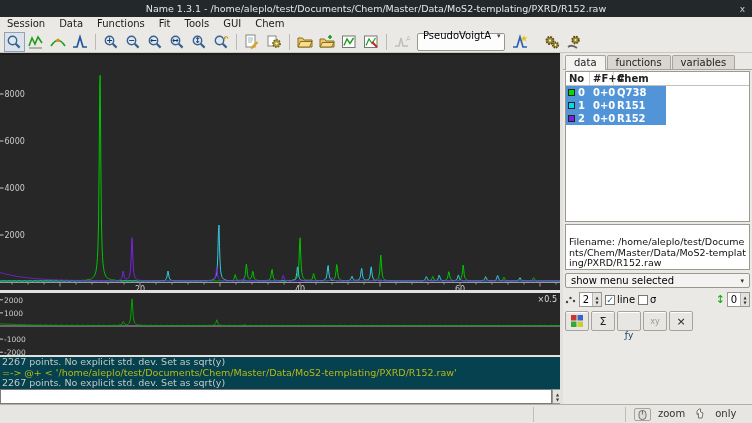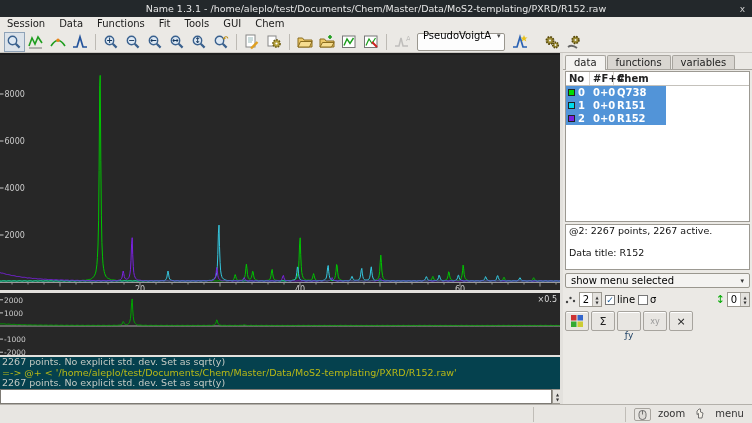--- a/index.html
+++ b/index.html
@@ -385,22 +385,22 @@
           </div>
           <div class="trow selected">
             <span class="c c-no"><span class="swatch" style="background: rgb(122, 34, 224);"></span>2</span>
             <span class="c c-ff">0+0</span>
             <span class="c c-name">R152</span>
           </div>
         </div>
     </div>
 
     <div id="infobox">
-      <span>@2: 2267 points, 2267 active.</span><br>
       <br>
+      <span>Filename: /home/aleplo/test/Documents/Chem/Master/Data/MoS2-templating/PXRD/R152.raw</span><br>
       <span>Data title: R152</span>
     </div>
 
     <div id="filter-combo">
       <span>show menu selected</span>
       <span class="arrow">▾</span>
     </div>
 
     <div id="controlsrow">
       <span class="mini-icon">
@@ -464,17 +464,17 @@
       <svg width="9" height="10" viewBox="0 0 9 10">
         <rect x="1" y="0.5" width="7" height="9" rx="3.2" fill="#dedcd8" stroke="#555" stroke-width="0.8"></rect>
         <line x1="4.5" y1="0.5" x2="4.5" y2="4.5" stroke="#555" stroke-width="0.8"></line>
       </svg>
     </span>
     <span id="mouse-hint">
       <span>zoom</span>
       <svg width="8" height="11" viewBox="0 0 8 11">
         <path d="M2.5,10 V5.5 L1,6.5 V3 L3,1 H4.5 V4 L7,5 6,10 Z" fill="#f5f2ea" stroke="#444" stroke-width="0.7"></path>
       </svg>
-      <span>menu</span>
+      <span>only</span>
     </span>
   </div>
 
 </div>
 
 </body></html>

